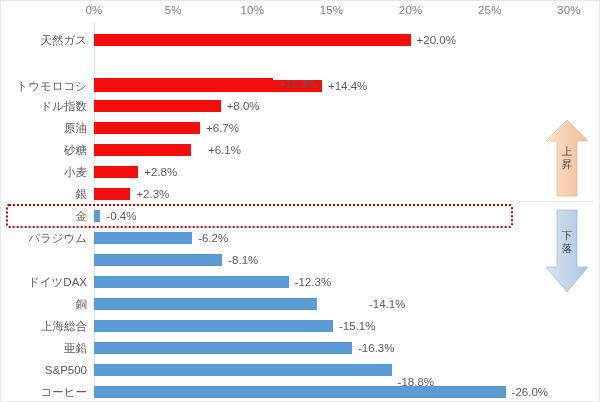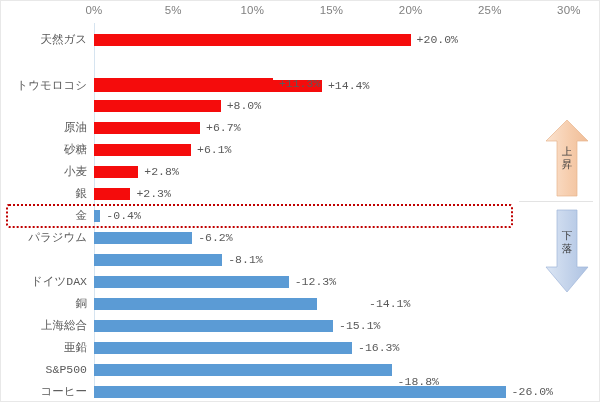--- a/index.html
+++ b/index.html
@@ -54,21 +54,20 @@
     width: 1px;
     height: 374px;
     background: #d6e4f0;
   }
 
   .row {
     position: absolute;
     left: 0;
     width: 600px;
     height: 22px;
-    font-family: Liberation Mono, monospace;
   }
   .cat-label {
     position: absolute;
     left: 0;
     top: 0;
     width: 86px;
     height: 22px;
     line-height: 22px;
     text-align: right;
     font-size: 11.5px;
@@ -165,32 +164,33 @@
         <div class="row" style="top: 28px; margin-top: 24px;">
           <div class="cat-label">トウモロコシ</div>
           <div class="bar up" style="width: 227.952px; background: rgb(245, 12, 12);"></div>
           <div class="val-label" style="left: 326.952px;">+14.4%</div>
         </div>
         <div class="row" style="top: 50px;">
           <div class="bar up" style="width: 178.879px; background: rgb(245, 12, 12);"></div>
           <div class="val-label" style="left: 277.879px;">+11.3%</div>
         </div>
         <div class="row" style="top: 72px;">
+          <div class="cat-label">ドル指数</div>
           <div class="bar up" style="width: 126.64px; background: rgb(245, 12, 12);"></div>
           <div class="val-label" style="left: 225.64px;">+8.0%</div>
         </div>
         <div class="row" style="top: 94px;">
           <div class="cat-label">原油</div>
           <div class="bar up" style="width: 106.061px; background: rgb(245, 12, 12);"></div>
           <div class="val-label" style="left: 205.061px;">+6.7%</div>
         </div>
         <div class="row" style="top: 116px;">
           <div class="cat-label">砂糖</div>
           <div class="bar up" style="width: 96.563px; background: rgb(245, 12, 12);"></div>
-          <div class="val-label" style="left: 196px;">+6.1%</div>
+          <div class="val-label" style="left: 207px;">+6.1%</div>
         </div>
         <div class="row" style="top: 138px;">
           <div class="cat-label">小麦</div>
           <div class="bar up" style="width: 44.324px; background: rgb(245, 12, 12);"></div>
           <div class="val-label" style="left: 143.324px; text-align: center;">+2.8%</div>
         </div>
         <div class="row" style="top: 160px;">
           <div class="cat-label">銀</div>
           <div class="bar up" style="width: 36.409px; background: rgb(245, 12, 12);"></div>
           <div class="val-label" style="left: 135.409px;">+2.3%</div>

